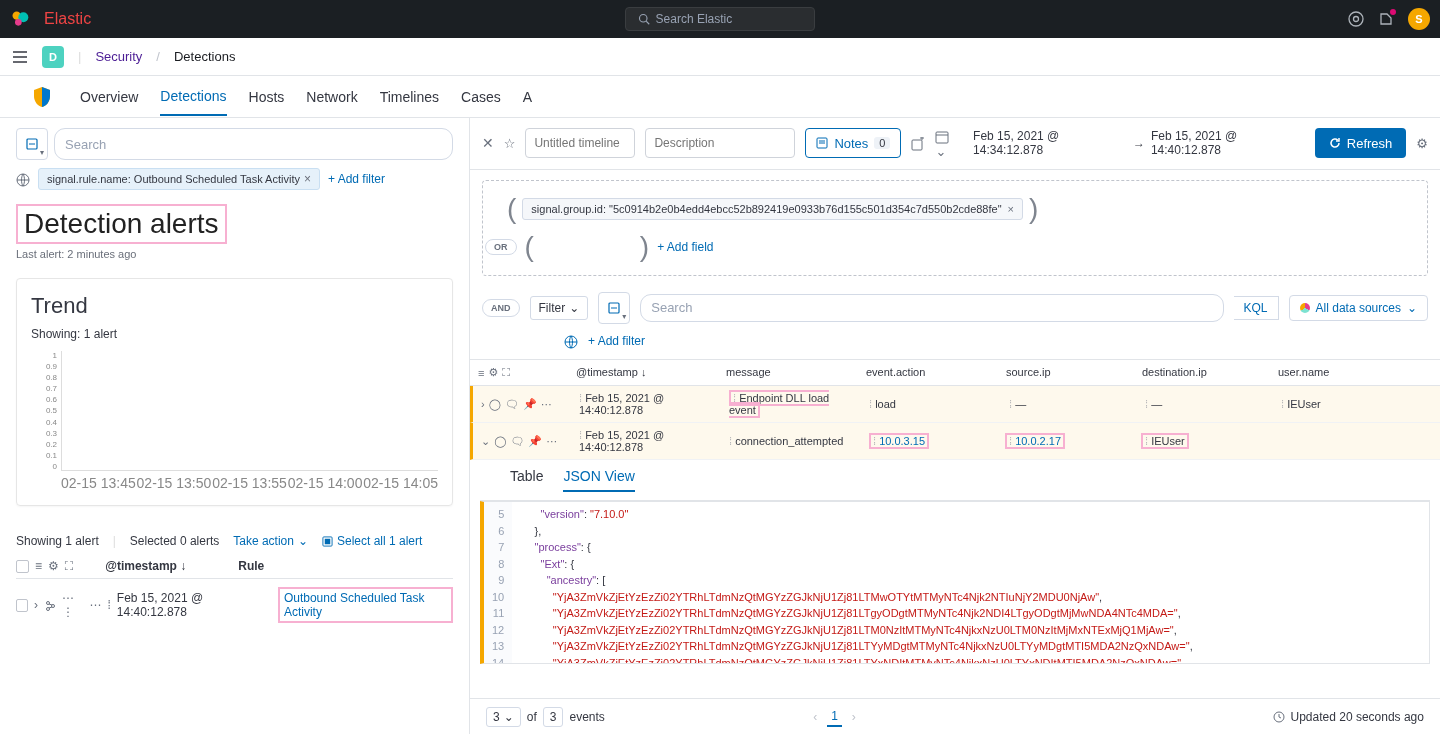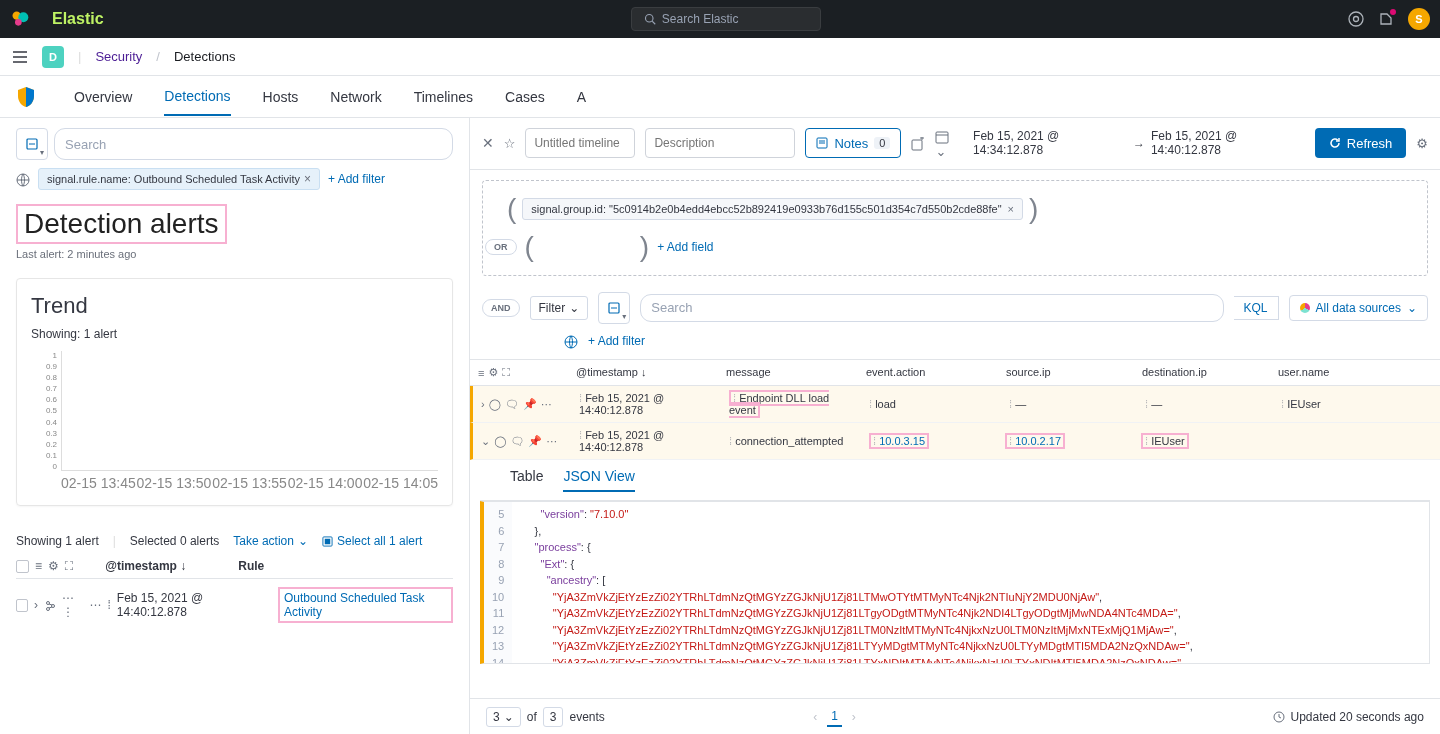--- a/index.html
+++ b/index.html
@@ -1,32 +1,32 @@
 <!DOCTYPE html>
 <html><head>
 <meta charset="utf-8">
 <style>
 * { margin: 0; padding: 0; box-sizing: border-box; font-family: -apple-system, BlinkMacSystemFont, "Segoe UI", Helvetica, Arial, sans-serif; }
 body { background: #fff; font-size: 13px; color: #343741; }
 .topbar { background: #1b1f23; height: 38px; display: flex; align-items: center; padding: 0 10px; justify-content: space-between; }
 .topbar-left { display: flex; align-items: center; gap: 10px; }
 .logo { width: 20px; height: 20px; }
-.brand { color: #bef264; font-size: 16px; font-weight: 700; margin-left: 12px;}
+.brand { color: #ef4444; font-size: 16px; font-weight: 400; margin-left: 4px;}
 .top-search { background: #2a2d30; border: 1px solid #3a3d40; border-radius: 4px; width: 190px; height: 24px; display: flex; align-items: center; padding: 0 12px; color: #98a2b3; gap: 6px; font-size: 12px; }
 .topbar-right { display: flex; align-items: center; gap: 14px; }
 .avatar-circle { width: 22px; height: 22px; border-radius: 50%; background: #f5a700; color: #fff; display: flex; align-items: center; justify-content: center; font-size: 11px; font-weight: 600; }
 .top-icon { color: #adb3ba; position: relative; }
 .notif-dot { width:6px; height:6px; border-radius:50%; background:#dd0a73; position:absolute; top:-2px; right:-2px; }
 .breadcrumb-bar { height: 38px; display: flex; align-items: center; padding: 0 12px; border-bottom: 1px solid #e1e4e8; gap: 14px; }
 .hamburger { cursor: pointer; }
 .space-badge { width: 22px; height: 22px; border-radius: 4px; background: #4dd2c0; color: #fff; display:flex; align-items:center; justify-content:center; font-size:11px; font-weight: 700; }
 .crumb { color: #4c1d95; font-size: 13px; }
 .crumb.active { color: #1a1c21; font-weight: 500; }
 .crumb-sep { color: #c0c4cc; }
-.nav-tabs { display: flex; align-items: center; height: 42px; padding: 0 16px; border-bottom: 1px solid #e1e4e8; gap: 32px; position:relative; }
+.nav-tabs { display: flex; align-items: center; height: 42px; padding: 0 32px; border-bottom: 1px solid #e1e4e8; gap: 22px; position:relative; }
 .shield-icon { margin-right: 6px; }
 .nav-tab { color: #343741; font-size: 14px; padding: 10px 0; cursor:pointer; font-weight: 500;}
 .nav-tab.active { color: #006bb4; border-bottom: 2px solid #006bb4; }
 .main-split { display: flex; height: calc(100vh - 118px); }
 .left-pane { width: 470px; border-right: 1px solid #e1e4e8; overflow:hidden; padding: 10px 16px; }
 .right-pane { flex: 1; overflow: hidden; display:flex; flex-direction:column; padding: 0; background:#fff; }
 .search-row { display: flex; gap: 6px; align-items:center; margin-bottom: 8px;}
 .search-field { flex:1; border:1px solid #d3dae6; border-radius:11px; height:32px; padding: 0 10px; color:#98a2b3; display:flex; align-items:center;}
 .filter-dropdown { border:1px solid #d3dae6; border-radius:4px; height:32px; width:32px; display:flex; align-items:center; justify-content:center; color:#006bb4; position: relative;}
 .filter-dropdown::after { content:'▾'; font-size:8px; position:absolute; right:3px; bottom:2px; color:#69707d;}

